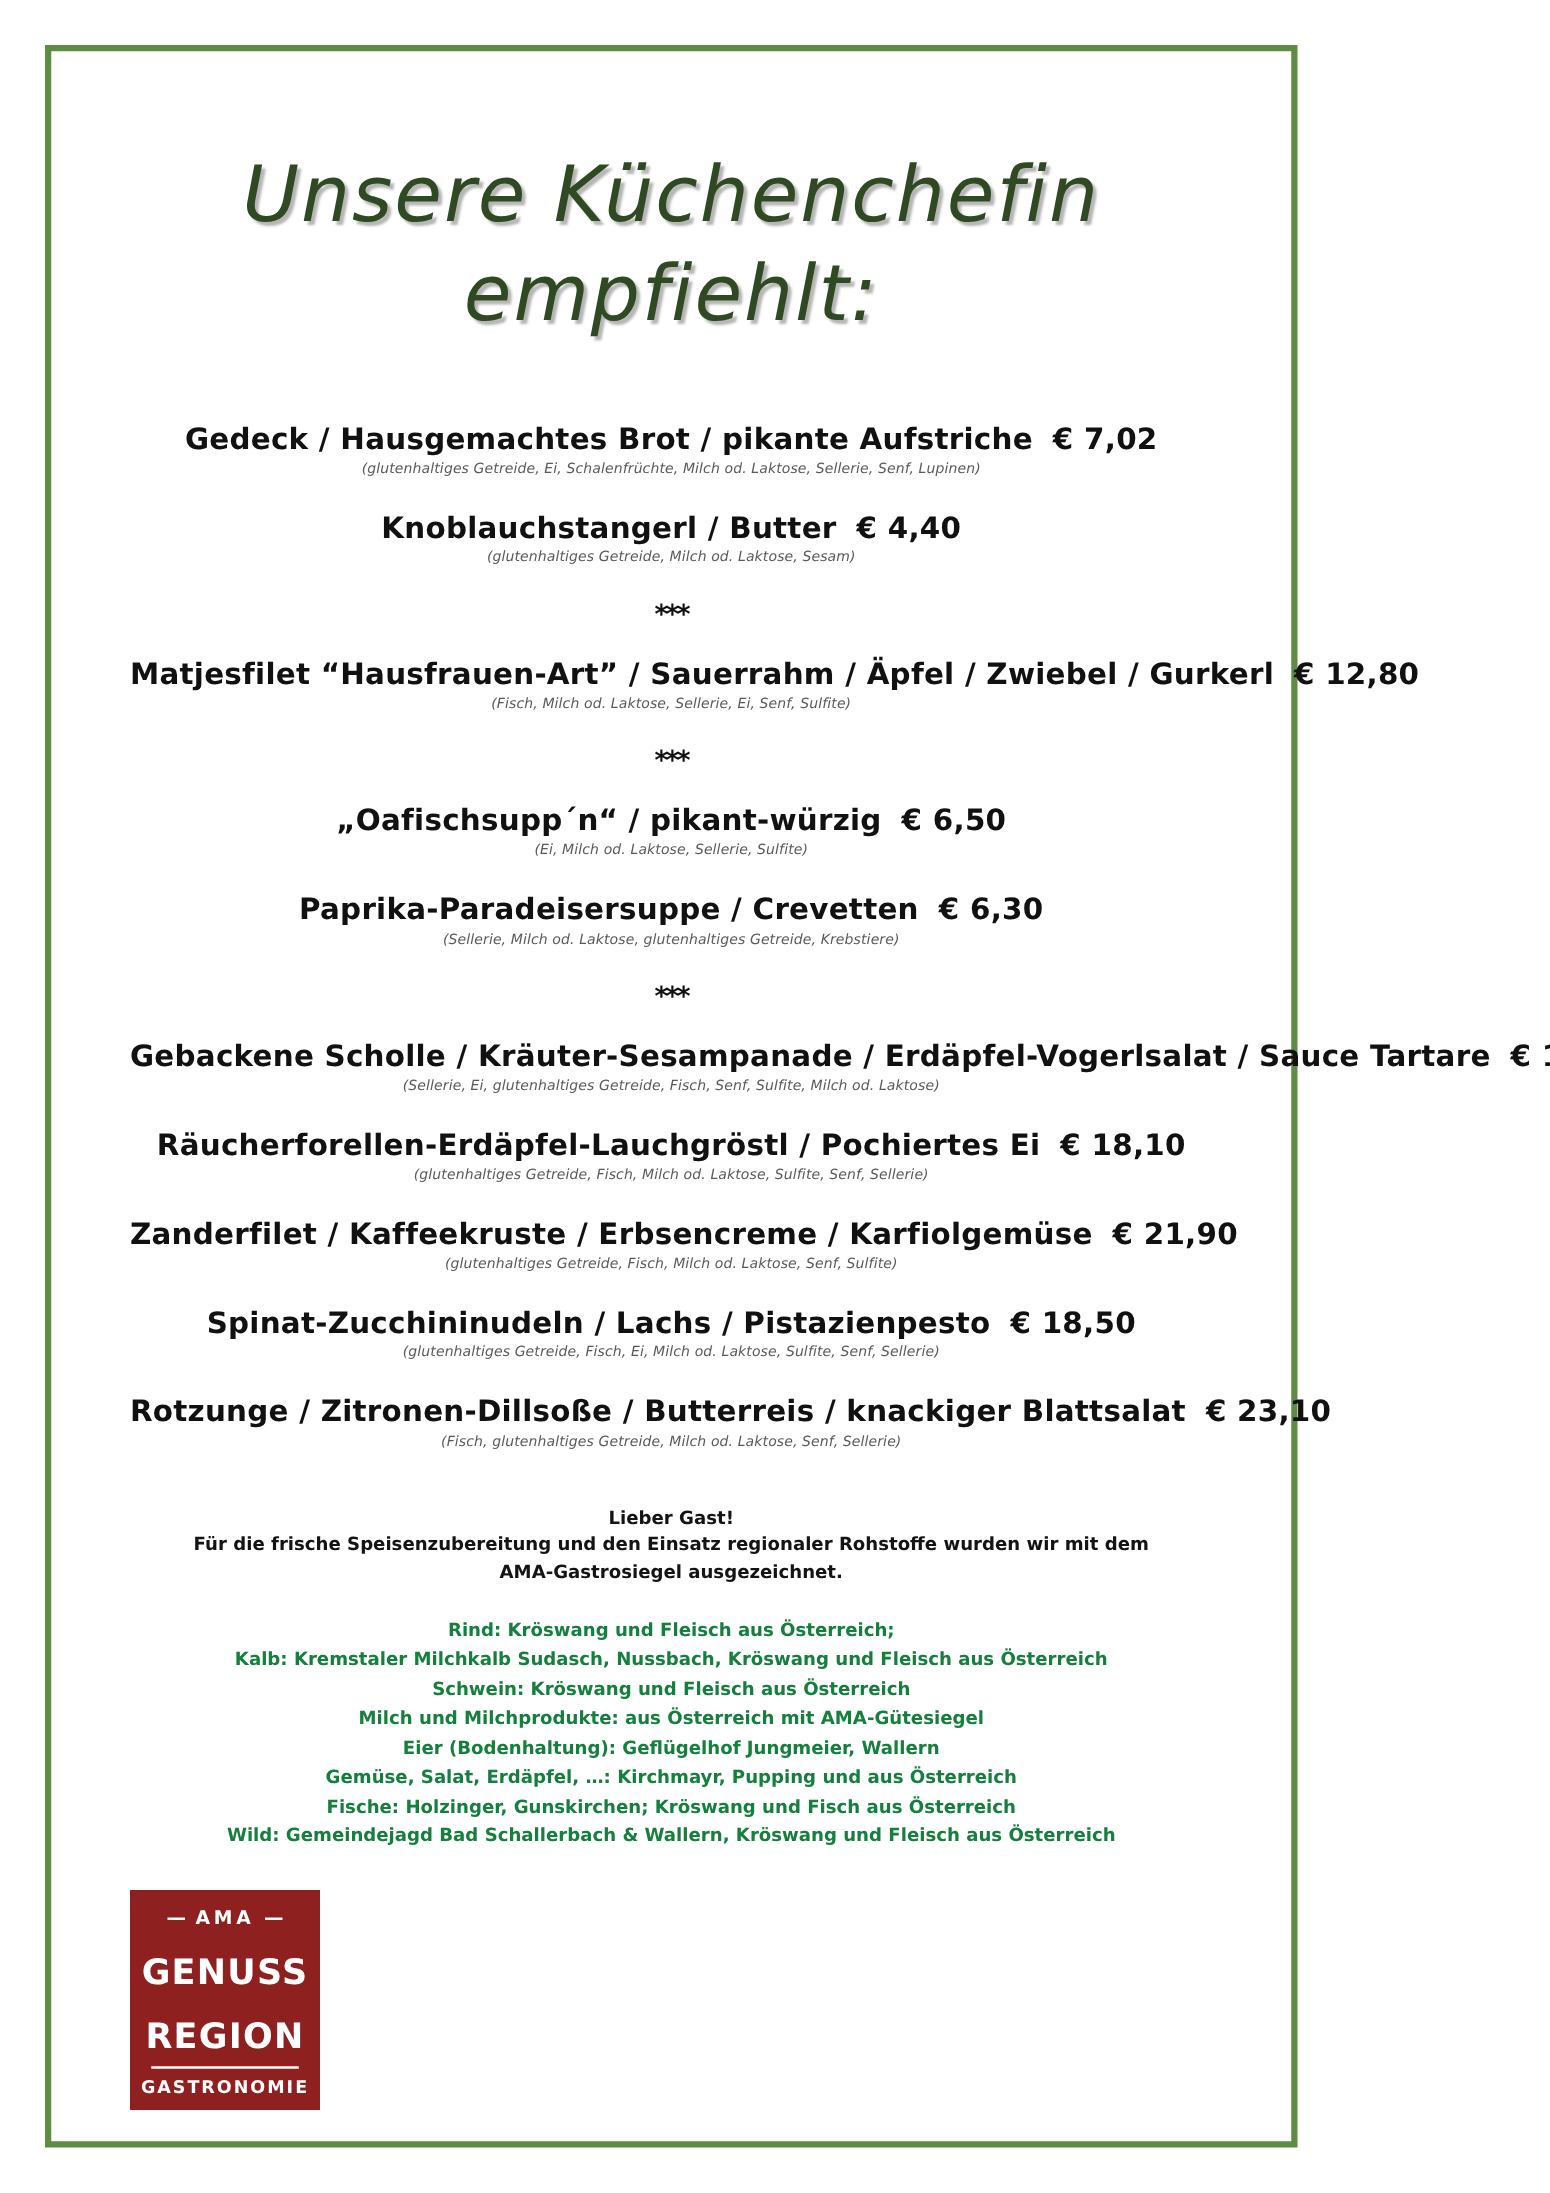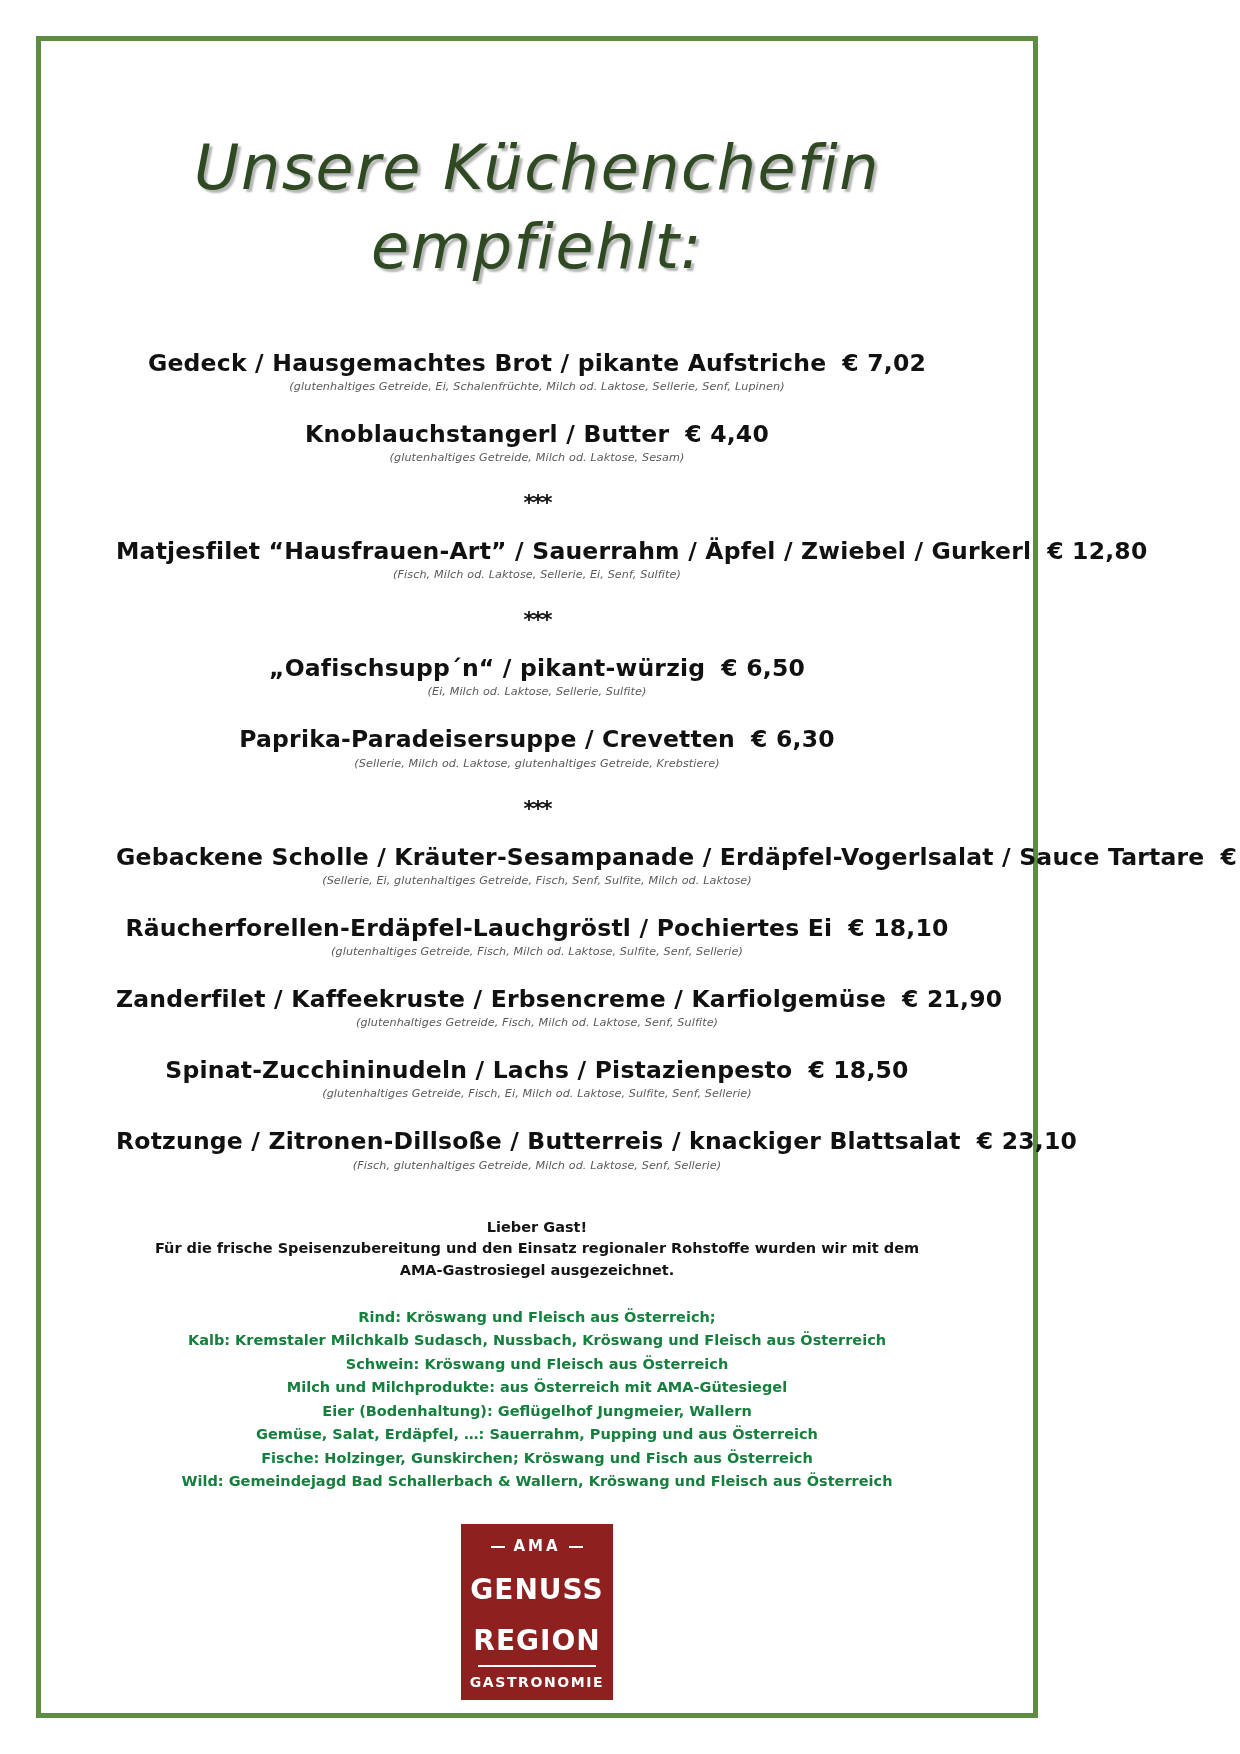--- a/index.html
+++ b/index.html
@@ -13,21 +13,21 @@
     font-family: "DejaVu Sans", sans-serif;
     -webkit-font-smoothing: antialiased;
   }
 
   
   .page {
     position: relative;
     width: 1074px;
     height: 1754px;
     box-sizing: border-box;
-    padding: 56px;
+    padding: 44px;
     background: #ffffff;
   }
   .frame {
     position: absolute;
     left: 36px;
     top: 36px;
     right: 36px;
     bottom: 36px;
     border: 5px solid #5f8c43;
     box-sizing: border-box;
@@ -123,21 +123,21 @@
     font-size: 14.5px;
     font-weight: 600;
     color: #15803d;
     line-height: 1.62;
   }
 
   
   .logo-wrap {
     margin-top: 30px;
     display: flex;
-    justify-content: center;
+    justify-content: flex-start;
   }
   .logo {
     width: 152px;
     background: #8e2020;
     color: #ffffff;
     text-align: center;
     padding: 12px 0 10px 0;
     box-sizing: border-box;
   }
   .logo-ama {
@@ -276,21 +276,21 @@
       <div class="footer-head">Lieber Gast!</div>
       <div class="footer-intro">Für die frische Speisenzubereitung und den Einsatz regionaler Rohstoffe wurden wir mit dem</div>
       <div class="footer-intro">AMA-Gastrosiegel ausgezeichnet.</div>
 
       <div class="suppliers">
         <div class="supplier-line">Rind: Kröswang und Fleisch aus Österreich;</div>
         <div class="supplier-line">Kalb: Kremstaler Milchkalb Sudasch, Nussbach, Kröswang und Fleisch aus Österreich</div>
         <div class="supplier-line">Schwein: Kröswang und Fleisch aus Österreich</div>
         <div class="supplier-line">Milch und Milchprodukte: aus Österreich mit AMA-Gütesiegel</div>
         <div class="supplier-line">Eier (Bodenhaltung): Geflügelhof Jungmeier, Wallern</div>
-        <div class="supplier-line">Gemüse, Salat, Erdäpfel, …: Sauerrahm, Pupping und aus Österreich</div>
+        <div class="supplier-line">Gemüse, Salat, Erdäpfel, …: Kirchmayr, Pupping und aus Österreich</div>
         <div class="supplier-line">Fische: Holzinger, Gunskirchen; Kröswang und Fisch aus Österreich</div>
         <div class="supplier-line">Wild: Gemeindejagd Bad Schallerbach &amp; Wallern, Kröswang und Fleisch aus Österreich</div>
       </div>
     </div>
 
     <div class="logo-wrap">
       <div class="logo">
         <div>
           <span class="logo-ama">AMA</span>
         </div>

